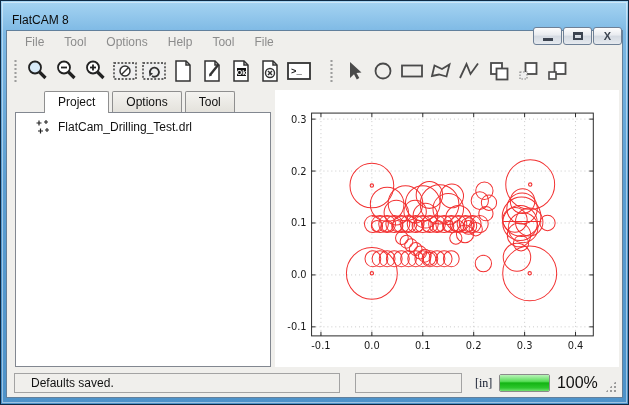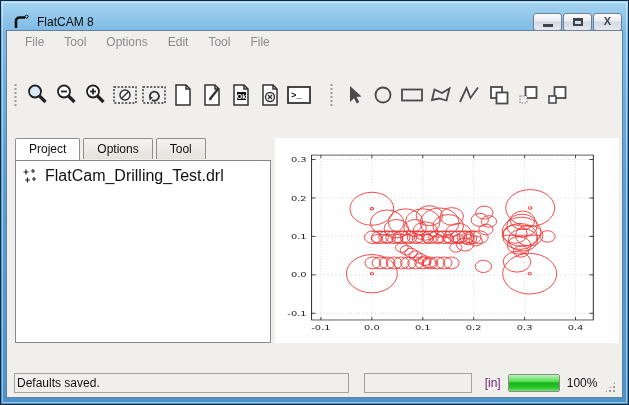--- a/index.html
+++ b/index.html
@@ -4,72 +4,72 @@
 <style>
   * { margin:0; padding:0; box-sizing:border-box; }
   body { font-family:"Liberation Sans", sans-serif; background:#555; }
 
   .win { position:relative; width:629px; height:405px; margin:0 auto;
          border:1px solid #0e2a45;
          background:linear-gradient(180deg,#a6d4f2 0%, #7cb8e4 8%, #5b9ed2 45%, #4d92c9 100%); }
   .win::after { content:""; position:absolute; inset:1px; border:1px solid rgba(255,255,255,.45); pointer-events:none; }
 
   
-  .titlebar { position:absolute; left:0; right:0; top:0; height:29px; display:flex; align-items:center; padding:12px 6px 0 11px; z-index:3; }
+  .titlebar { position:absolute; left:0; right:0; top:0; height:29px; display:flex; align-items:flex-start; padding:12px 6px 0 11px; z-index:3;flex-direction:column; }
   .app-logo { width:18px; height:18px; margin-right:7px; }
   .title-text { font-size:12px; color:#0b0b0b; }
   .winbtns { margin-left:auto; display:flex; gap:1px; padding-top:0px; }
   .wbtn { width:29px; height:18px; border:1px solid #6e8096; border-radius:3px;
           background:linear-gradient(180deg,#fdfdfd 0%,#e8ebef 45%,#d3d9e1 50%,#e6eaef 100%);
           display:flex; align-items:center; justify-content:center; cursor:pointer; }
   .glyph-min { width:10px; height:3px; background:#3c4450; margin-top:7px; }
   .glyph-max { width:10px; height:8px; border:2px solid #3c4450; border-top-width:3px; }
   .glyph-close { font-size:11px; font-weight:bold; color:#3c4450; line-height:1; }
 
   
   .client { position:absolute; left:5px; right:5px; top:29px; bottom:6px;
-            background:#f0efec; border:1px solid #62809c; display:flex; flex-direction:column;gap:24px; }
+            background:#f0efec; border:1px solid #62809c; display:flex; flex-direction:column; }
 
   .menubar { height:22px; display:flex; align-items:center; padding-left:8px; }
   .menu-item { font-size:12px; color:#8c8c8c; padding:3px 10px; cursor:default; }
 
   .toolbar { height:36px; display:flex; align-items:center; padding-left:4px; }
   .grip { width:5px; height:24px; margin:0 5px 0 2px;
           background-image:radial-gradient(circle,#9d9d9d 34%, transparent 36%);
           background-size:5px 4px; background-repeat:repeat-y; background-position:center top; }
   .tbtn { width:29px; height:30px; display:flex; align-items:center; justify-content:center;
           background:transparent; border:none; cursor:pointer; }
   .tbtn svg { display:block; }
   .tb-gap { width:14px; }
 
   
   .content { flex:1; display:flex; padding:1px 3px 3px 8px; min-height:0; }
   .col-left { width:256px; display:flex; flex-direction:column; min-height:0; }
-  .tabrow { height:22px; display:flex; align-items:flex-start; position:relative; z-index:2; }
+  .tabrow { height:22px; display:flex; align-items:center; position:relative; z-index:2;margin-left:29px; }
   .tab { font-size:12px; color:#111; padding:3px 13px 3px 13px; margin-right:3px;
          background:linear-gradient(180deg,#f4f3f0 0%, #e4e2dc 100%);
          border:1px solid #8f8f8f; border-bottom:none; border-radius:2px 2px 0 0; cursor:pointer; }
   .tab.active { background:#ffffff; padding-bottom:4px; margin-bottom:-1px; }
   .treepanel { flex:1; background:#fff; border:1px solid #828790; overflow:hidden; }
-  .tree-item { display:flex; align-items:center; gap:7px; padding:6px 4px 2px 6px; font-size:16px; color:#111; cursor:pointer; }
+  .tree-item { display:flex; align-items:center; gap:7px; padding:6px 4px 2px 19px; font-size:12px; color:#111; cursor:pointer; }
 
   .col-right { flex:1; margin-left:4px; position:relative; background:#fff; }
   .col-right svg.plot { position:absolute; inset:0; width:100%; height:100%; }
 
   
   .statusbar { height:27px; display:flex; align-items:center; gap:7px; padding:3px 6px 4px 7px; }
   .spanel { border:1px solid #a3a3a3; background:#f0efec; height:20px; font-size:12px; color:#111;
-            display:flex; align-items:center; padding:0 2px; overflow:hidden; white-space:nowrap; }
+            display:flex; align-items:center; padding:0 16px; overflow:hidden; white-space:nowrap; }
   .sp-msg { width:347px; }
   .sp-empty { width:112px; margin-left:8px; }
-  .units { font-size:12px; color:#701a75; margin-left:6px; }
+  .units { font-size:12px; color:#0f172a; margin-left:6px;font-family:Liberation Serif, serif; }
   .progress { width:54px; height:18px; border:1px solid #8b8b8b; border-radius:2px; background:#e8e8e8; overflow:hidden; }
   .progress-fill { height:100%;
         background:linear-gradient(180deg,#b9f3b9 0%, #58dd58 40%, #14b414 50%, #2cc62c 80%, #71e071 100%); }
-  .pct { font-size:12px; color:#111; }
+  .pct { font-size:16px; color:#111; }
   .resize-grip { margin-left:auto; width:12px; height:12px; align-self:flex-end;
         background-image:radial-gradient(circle,#9a9a9a 35%, transparent 37%);
         background-size:4px 4px; clip-path:polygon(100% 0, 100% 100%, 0 100%); cursor:nwse-resize; }
 </style>
 </head>
 <body>
 
 <div class="win">
 
   <div class="titlebar">
@@ -90,21 +90,21 @@
         </div>
     </div>
   </div>
 
   <div class="client">
 
     <div class="menubar">
       <span class="menu-item">File</span>
       <span class="menu-item">Tool</span>
       <span class="menu-item">Options</span>
-      <span class="menu-item">Edit</span>
+      <span class="menu-item">Help</span>
       <span class="menu-item">Tool</span>
       <span class="menu-item">File</span>
     </div>
 
     <div class="toolbar">
       <span class="grip"></span>
 
       <button class="tbtn">
         <svg width="24" height="24">
           <circle cx="9" cy="8.5" r="6" fill="#d8eaf8" stroke="#222" stroke-width="1.8"></circle>

